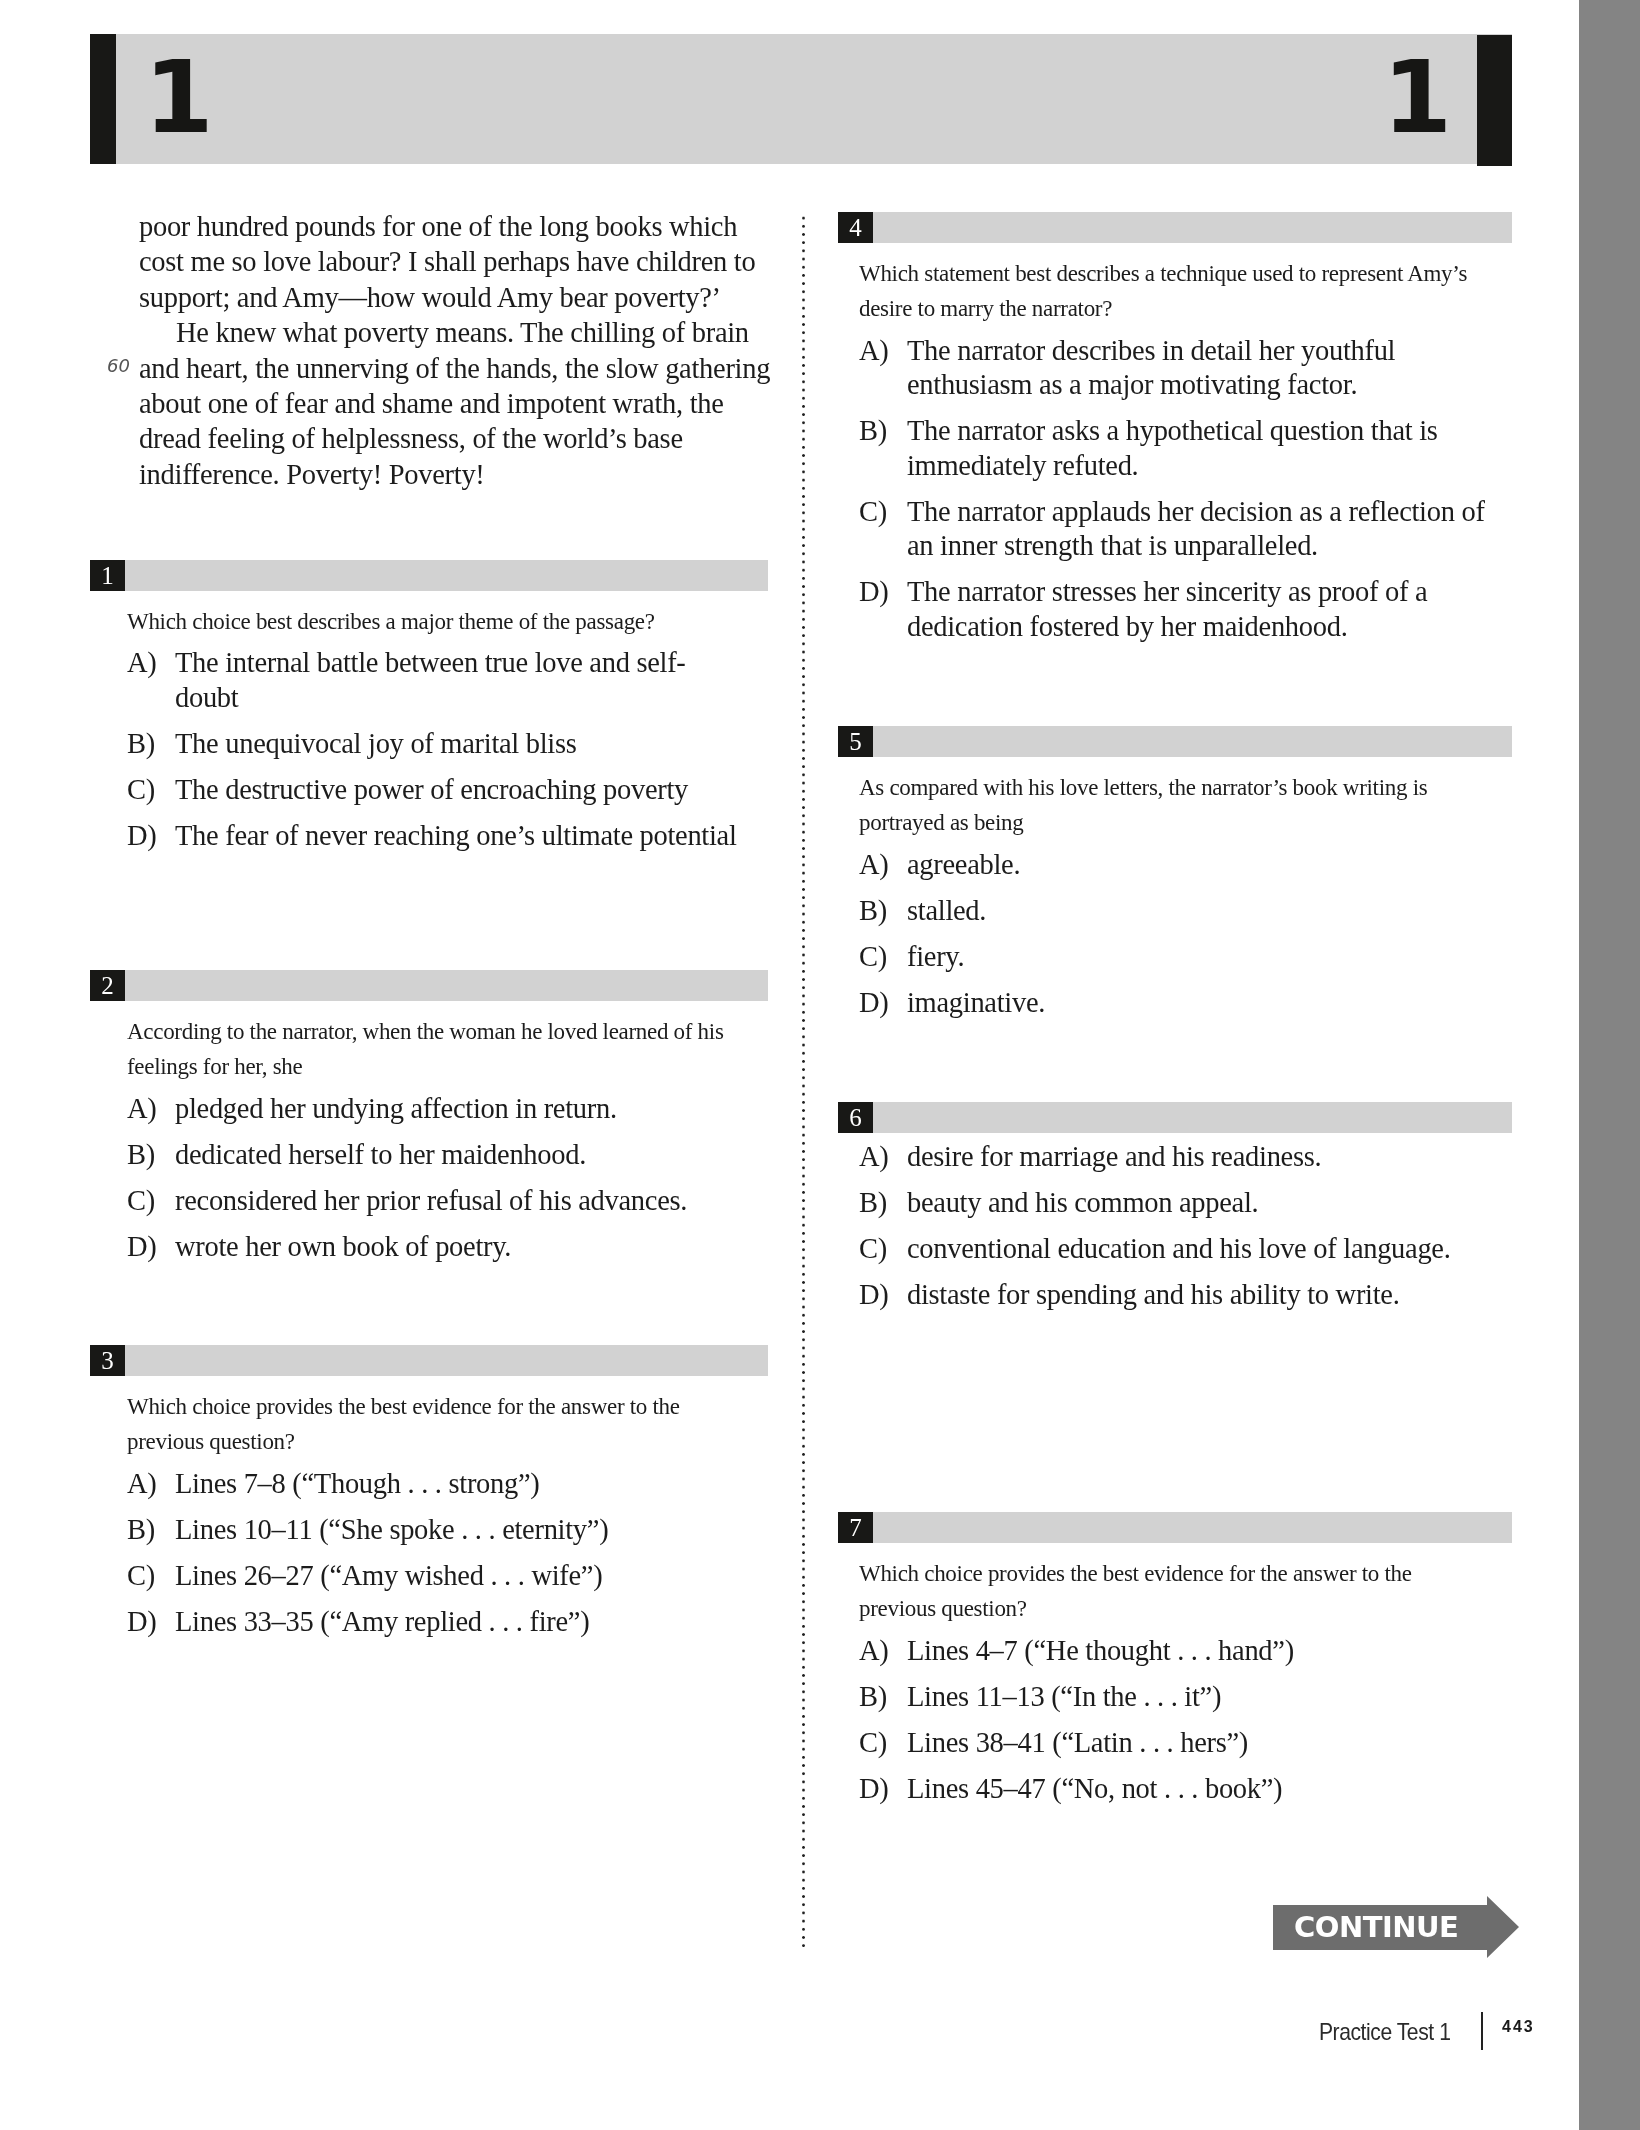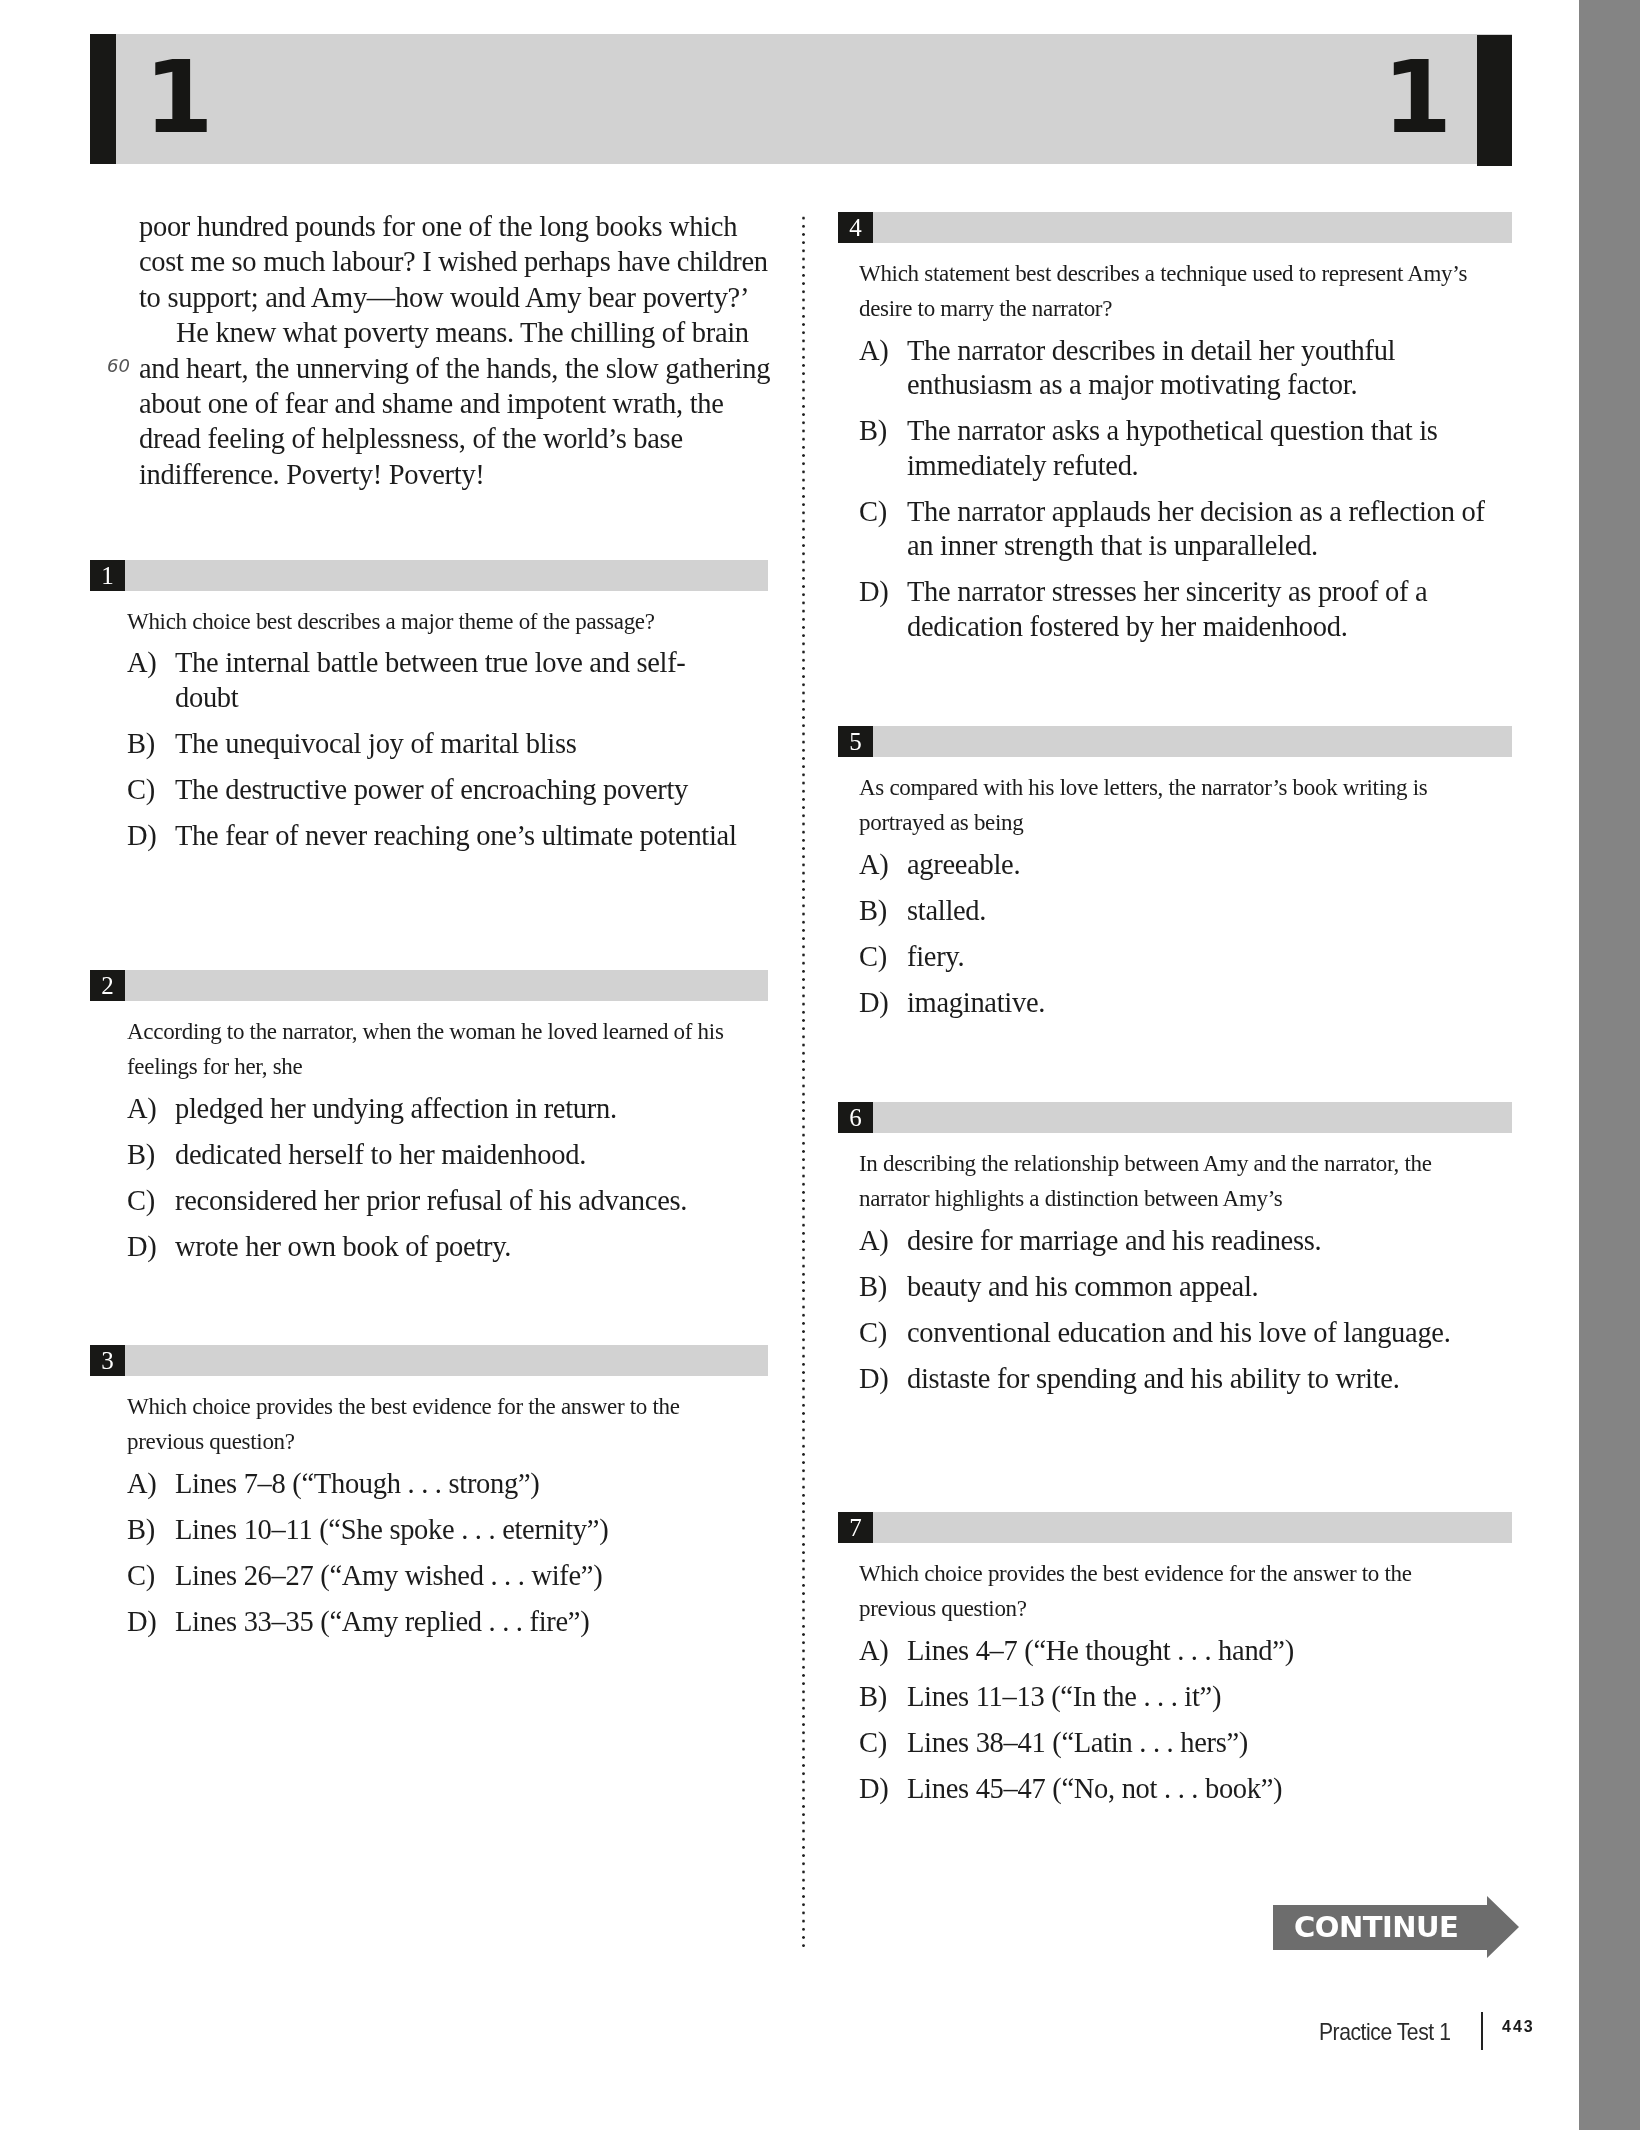--- a/index.html
+++ b/index.html
@@ -65,21 +65,21 @@
 
 <div class="header">
   <div class="lbar"></div>
   <div class="num left">1</div>
   <div class="num right">1</div>
   <div class="rbar"></div>
 </div>
 
 <div class="line-num">60</div>
 <div class="passage">
-  <p>poor hundred pounds for one of the long books which cost me so much labour? I wished perhaps have children to support; and Amy—how would Amy bear poverty?’</p>
+  <p>poor hundred pounds for one of the long books which cost me so love labour? I shall perhaps have children to support; and Amy—how would Amy bear poverty?’</p>
   <p class="indent">He knew what poverty means. The chilling of brain and heart, the unnerving of the hands, the slow gathering about one of fear and shame and impotent wrath, the dread feeling of helplessness, of the world’s base indifference. Poverty! Poverty!</p>
 </div>
 
 <div class="divider"></div>
 
 <div class="q left" style="top:560px">
   <div class="bar">
     <div class="qnum">1</div>
   </div>
   <div class="stem">Which choice best describes a major theme of the passage?</div>
@@ -200,21 +200,20 @@
         <span class="letter">D)</span>
         <span class="text">imaginative.</span>
       </li>
   </ul>
 </div>
 
 <div class="q right" style="top:1102px">
   <div class="bar">
     <div class="qnum">6</div>
   </div>
-  <div class="stem" style="padding-right:50px">In describing the relationship between Amy and the narrator, the narrator highlights a distinction between Amy’s</div>
   <ul class="choices">
     <li class="choice">
         <span class="letter">A)</span>
         <span class="text">desire for marriage and his readiness.</span>
       </li>
     <li class="choice">
         <span class="letter">B)</span>
         <span class="text">beauty and his common appeal.</span>
       </li>
     <li class="choice">

